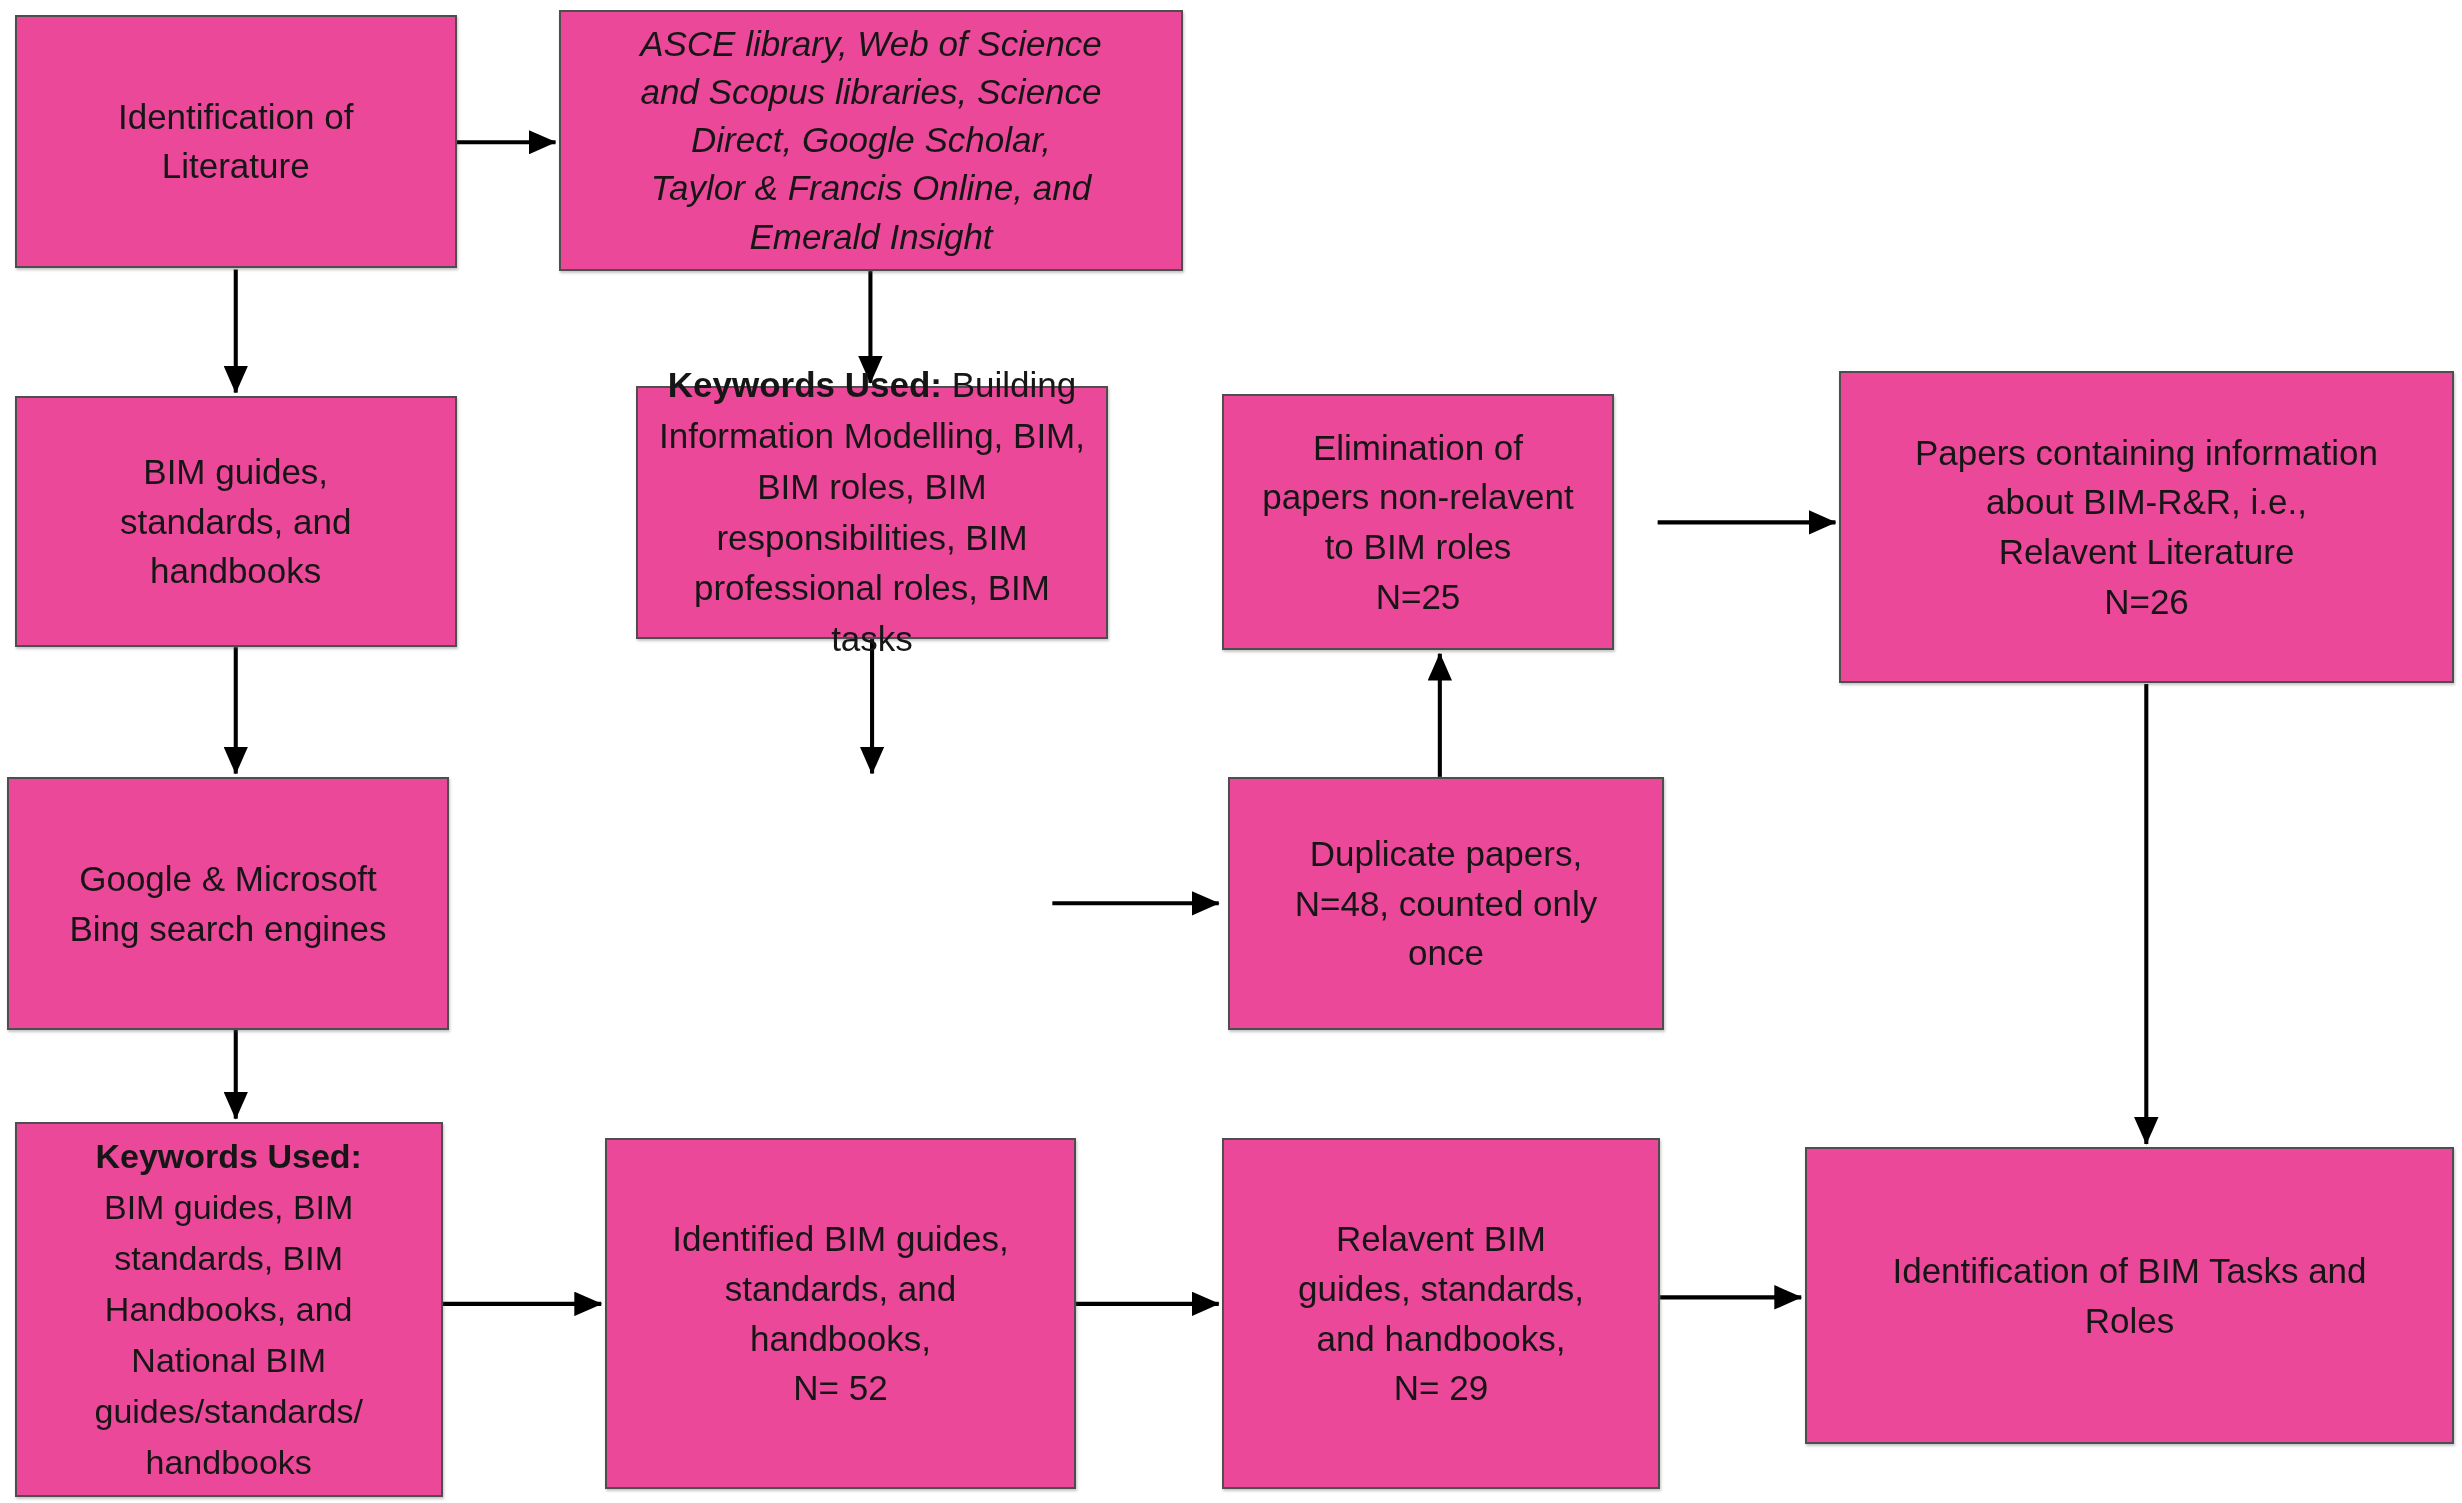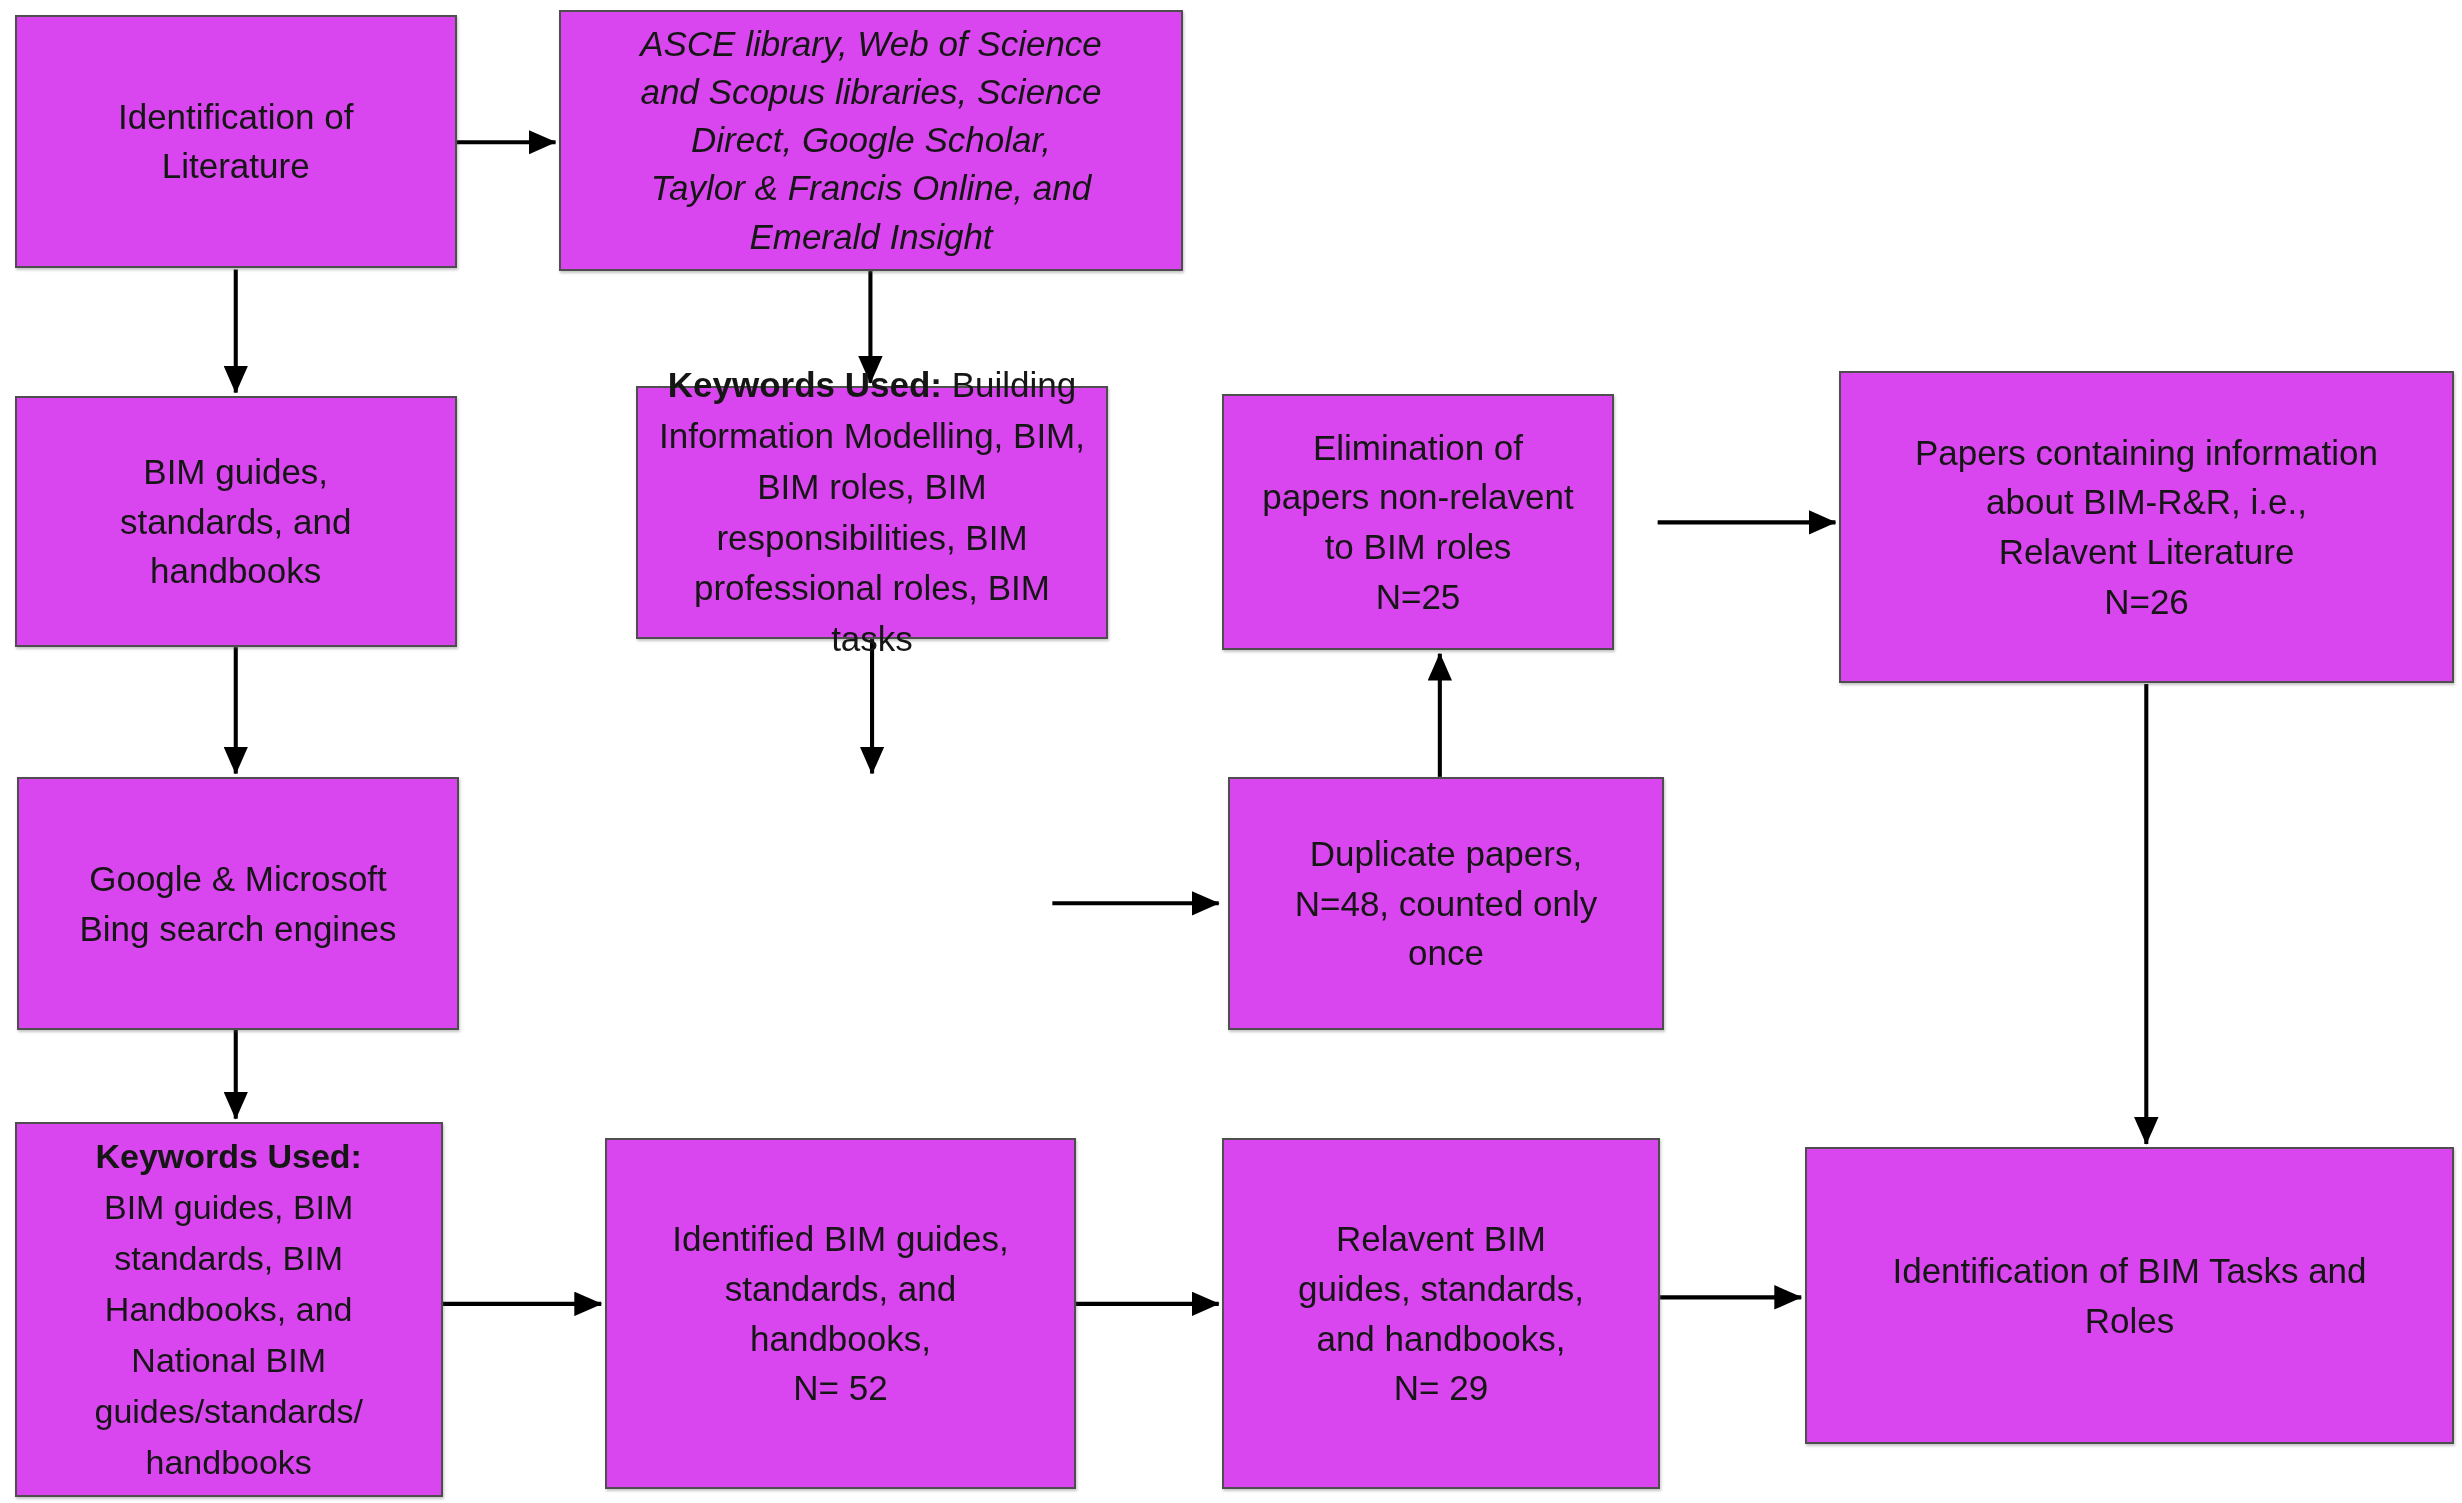--- a/index.html
+++ b/index.html
@@ -19,21 +19,21 @@
   #arrow-layer {
     position: absolute;
     left: 0; top: 0;
     width: 2462px;
     height: 1504px;
     pointer-events: none;
   }
   .node {
     position: absolute;
     box-sizing: border-box;
-    background: #d946ef;
+    background: #ec4899;
     border: 2px solid #4e4e4e;
     box-shadow: 0.8px 2.4px 2.4px rgba(90,90,90,0.35);
     display: flex;
     flex-direction: column;
     align-items: center;
     justify-content: center;
     text-align: center;
     font-size: 35px;
     line-height: 1.42;
     padding: 8.2px 14.7px;
@@ -42,21 +42,21 @@
   .bold { font-weight: bold; }
   .italic { font-style: italic; }
 
   
   #n-idlit   { left: 14.7px;   top: 14.7px;   width: 442px; height: 253px; }
   #n-sources { left: 559px;  top: 9.8px;   width: 624px; height: 261px; line-height: 1.38; }
   #n-guides  { left: 14.7px;   top: 396px;  width: 442px; height: 251px; }
   #n-kwpap   { left: 636px;  top: 386px;  width: 472px; height: 253px; font-size: 35px; line-height: 1.45; }
   #n-elim    { left: 1222px; top: 394px;  width: 392px; height: 256px; }
   #n-relpap  { left: 1839px; top: 371px;  width: 615px; height: 312px; }
-  #n-engines { left: 17px;   top: 777px;  width: 442px; height: 253px; }
+  #n-engines { left: 7px;   top: 777px;  width: 442px; height: 253px; }
   #n-idlit2  { left: 606px;  top: 777px;  width: 446px; height: 253px; }
   #n-dup     { left: 1222px; top: 777px;  width: 436px; height: 253px; margin-left: 6px; }
   #n-kwgd    { left: 14.7px;   top: 1122px; width: 428px; height: 375px; font-size: 34px; line-height: 1.5; }
   #n-idgd    { left: 605px;  top: 1138px; width: 471px; height: 351px; }
   #n-relgd   { left: 1222px; top: 1138px; width: 438px; height: 351px; }
   #n-tasks   { left: 1805px; top: 1147px; width: 649px; height: 297px; }
 </style>
 </head>
 <body>
 

